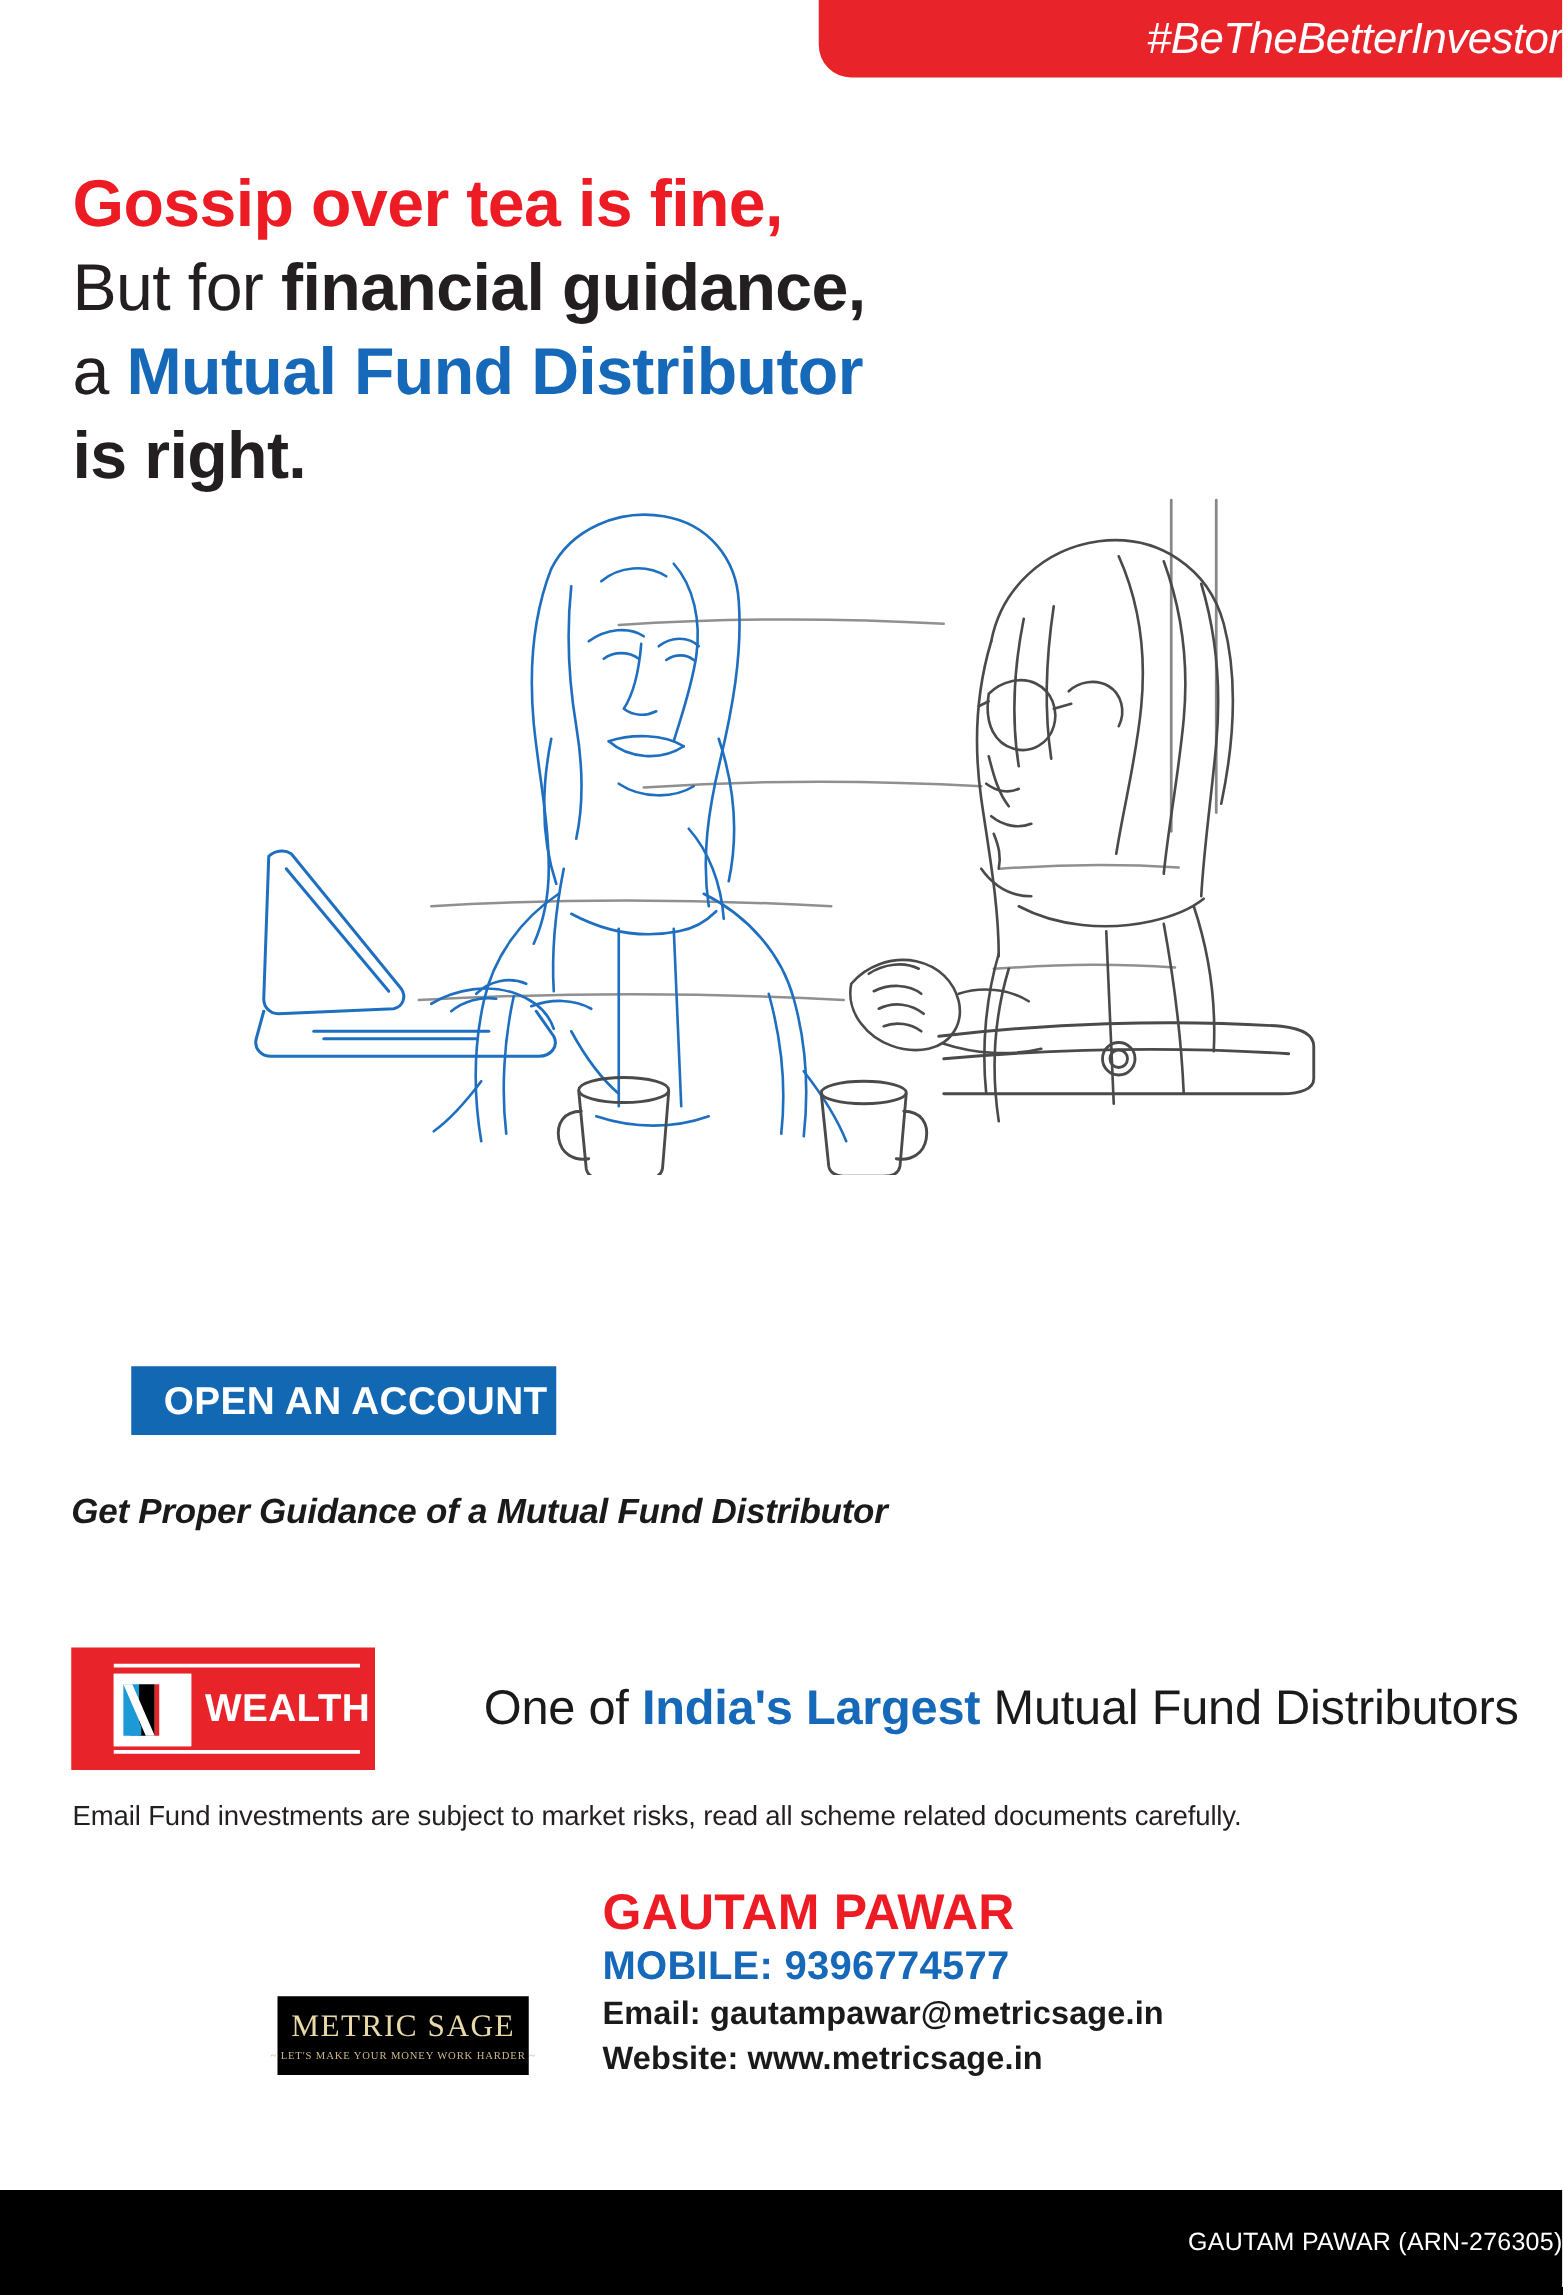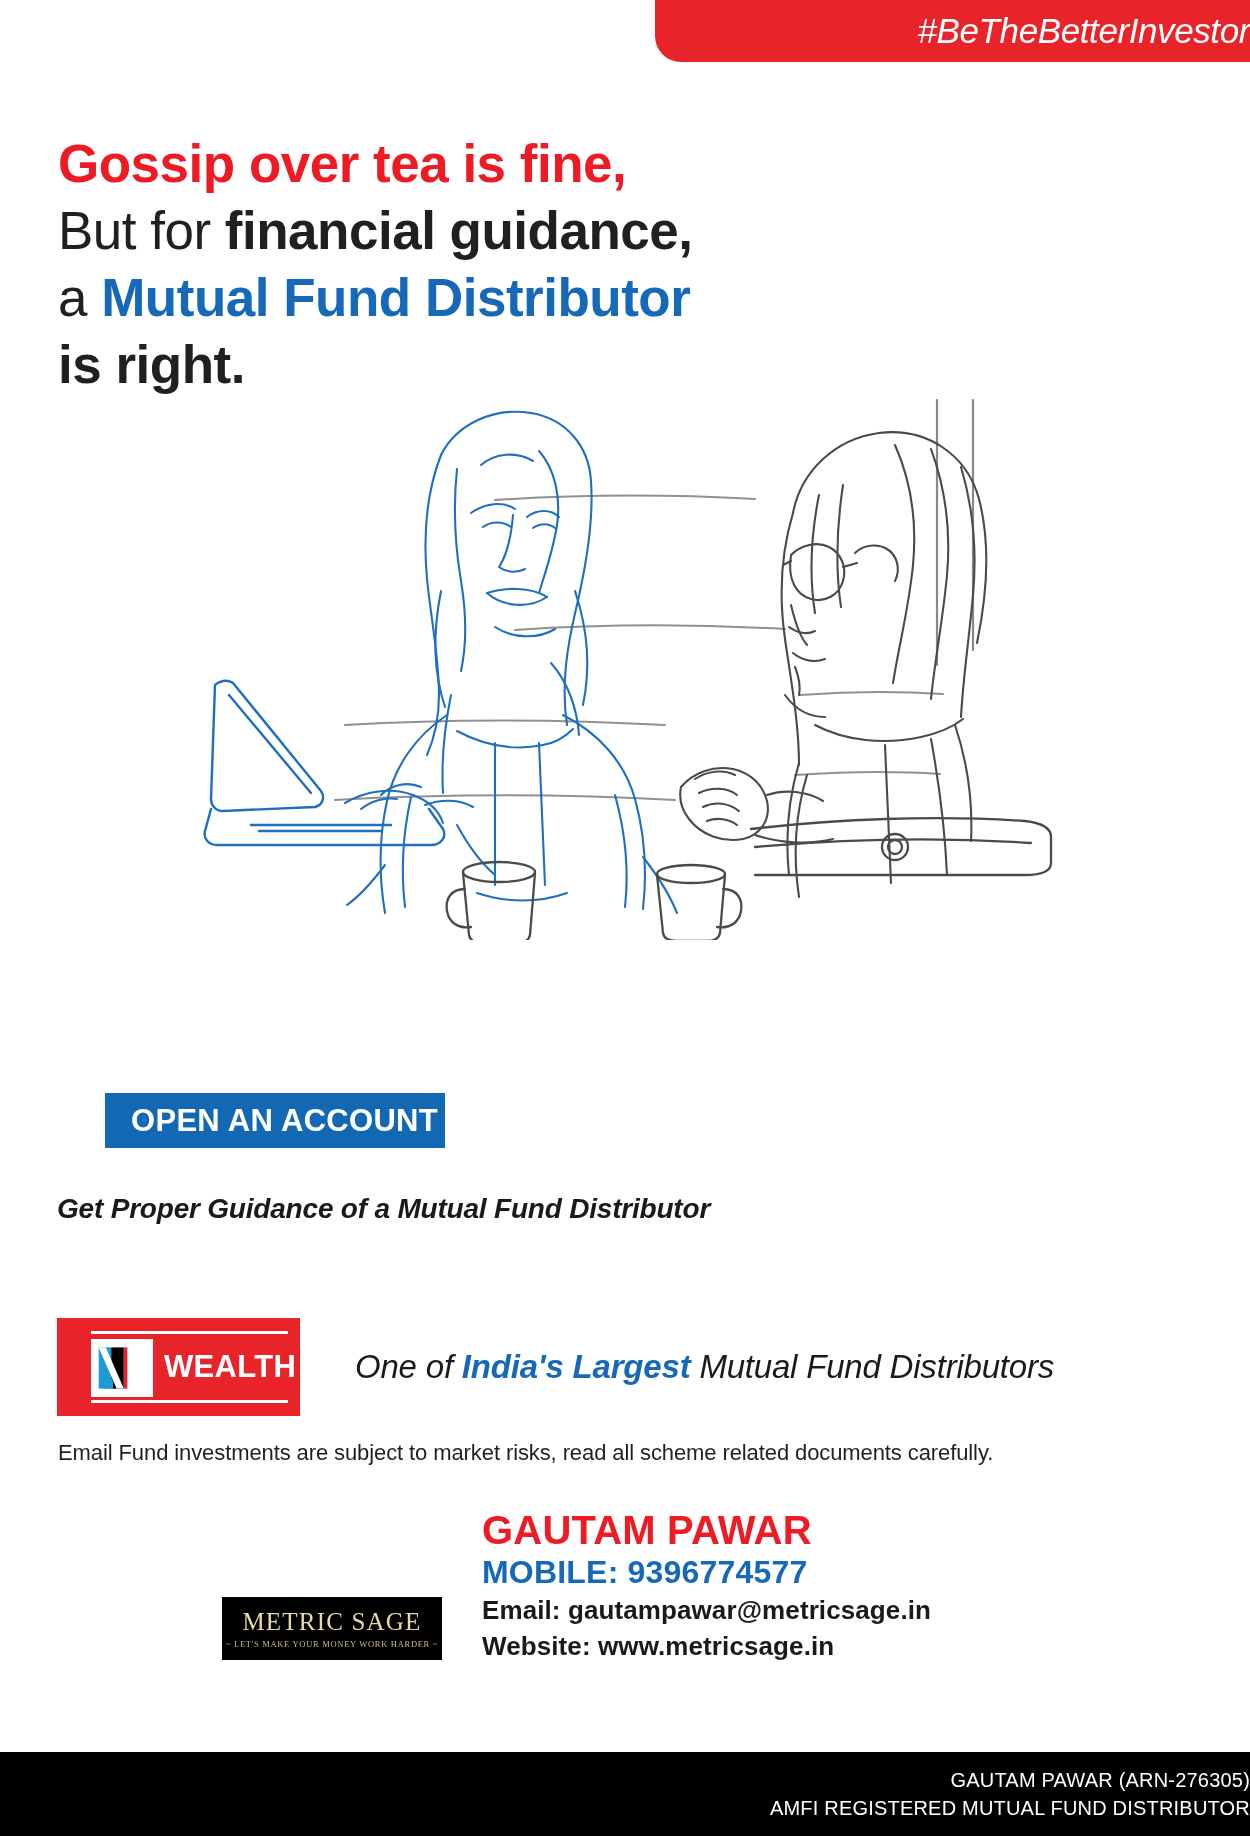--- a/index.html
+++ b/index.html
@@ -144,46 +144,45 @@
     position: absolute;
     left: 107px;
     top: 50%;
     transform: translateY(-50%);
     color: #ffffff;
     font-size: 31px;
     font-weight: bold;
     letter-spacing: 0.3px;
   }
   .nj-tagline {
-    margin-left: 40px;
-    font-size: 33px;
+    margin-left: 72px;
+    font-size: 39px;
     color: #1a1a1a;
     white-space: nowrap;
     letter-spacing: -0.2px;
-    font-style: italic;
   }
   .nj-tagline .accent { color: #1668b8; font-weight: bold; }
 
   
   .disclaimer {
     position: absolute;
     left: 58px;
     top: 1440px;
     font-size: 22px;
     color: #231f20;
     white-space: nowrap;
     letter-spacing: -0.1px;
   }
 
   
   .metric-logo {
     position: absolute;
     left: 222px;
     top: 1597px;
-    width: 220px;
+    width: 201px;
     height: 63px;
     background: #000000;
     display: flex;
     flex-direction: column;
     align-items: center;
     justify-content: center;
   }
   .metric-name {
     font-family: "Liberation Serif", serif;
     font-size: 25px;
@@ -424,16 +423,15 @@
 
   <div class="contact">
     <div class="contact-name">GAUTAM PAWAR</div>
     <div class="contact-mobile">MOBILE: 9396774577</div>
     <div class="contact-email">Email: gautampawar@metricsage.in</div>
     <div class="contact-website">Website: www.metricsage.in</div>
   </div>
 
   <div class="footer">
     <span class="footer-line">GAUTAM PAWAR (ARN-276305)</span>
-    <span class="footer-line">AMFI REGISTERED MUTUAL FUND DISTRIBUTOR</span>
   </div>
 
 </div>
 
 </body></html>

